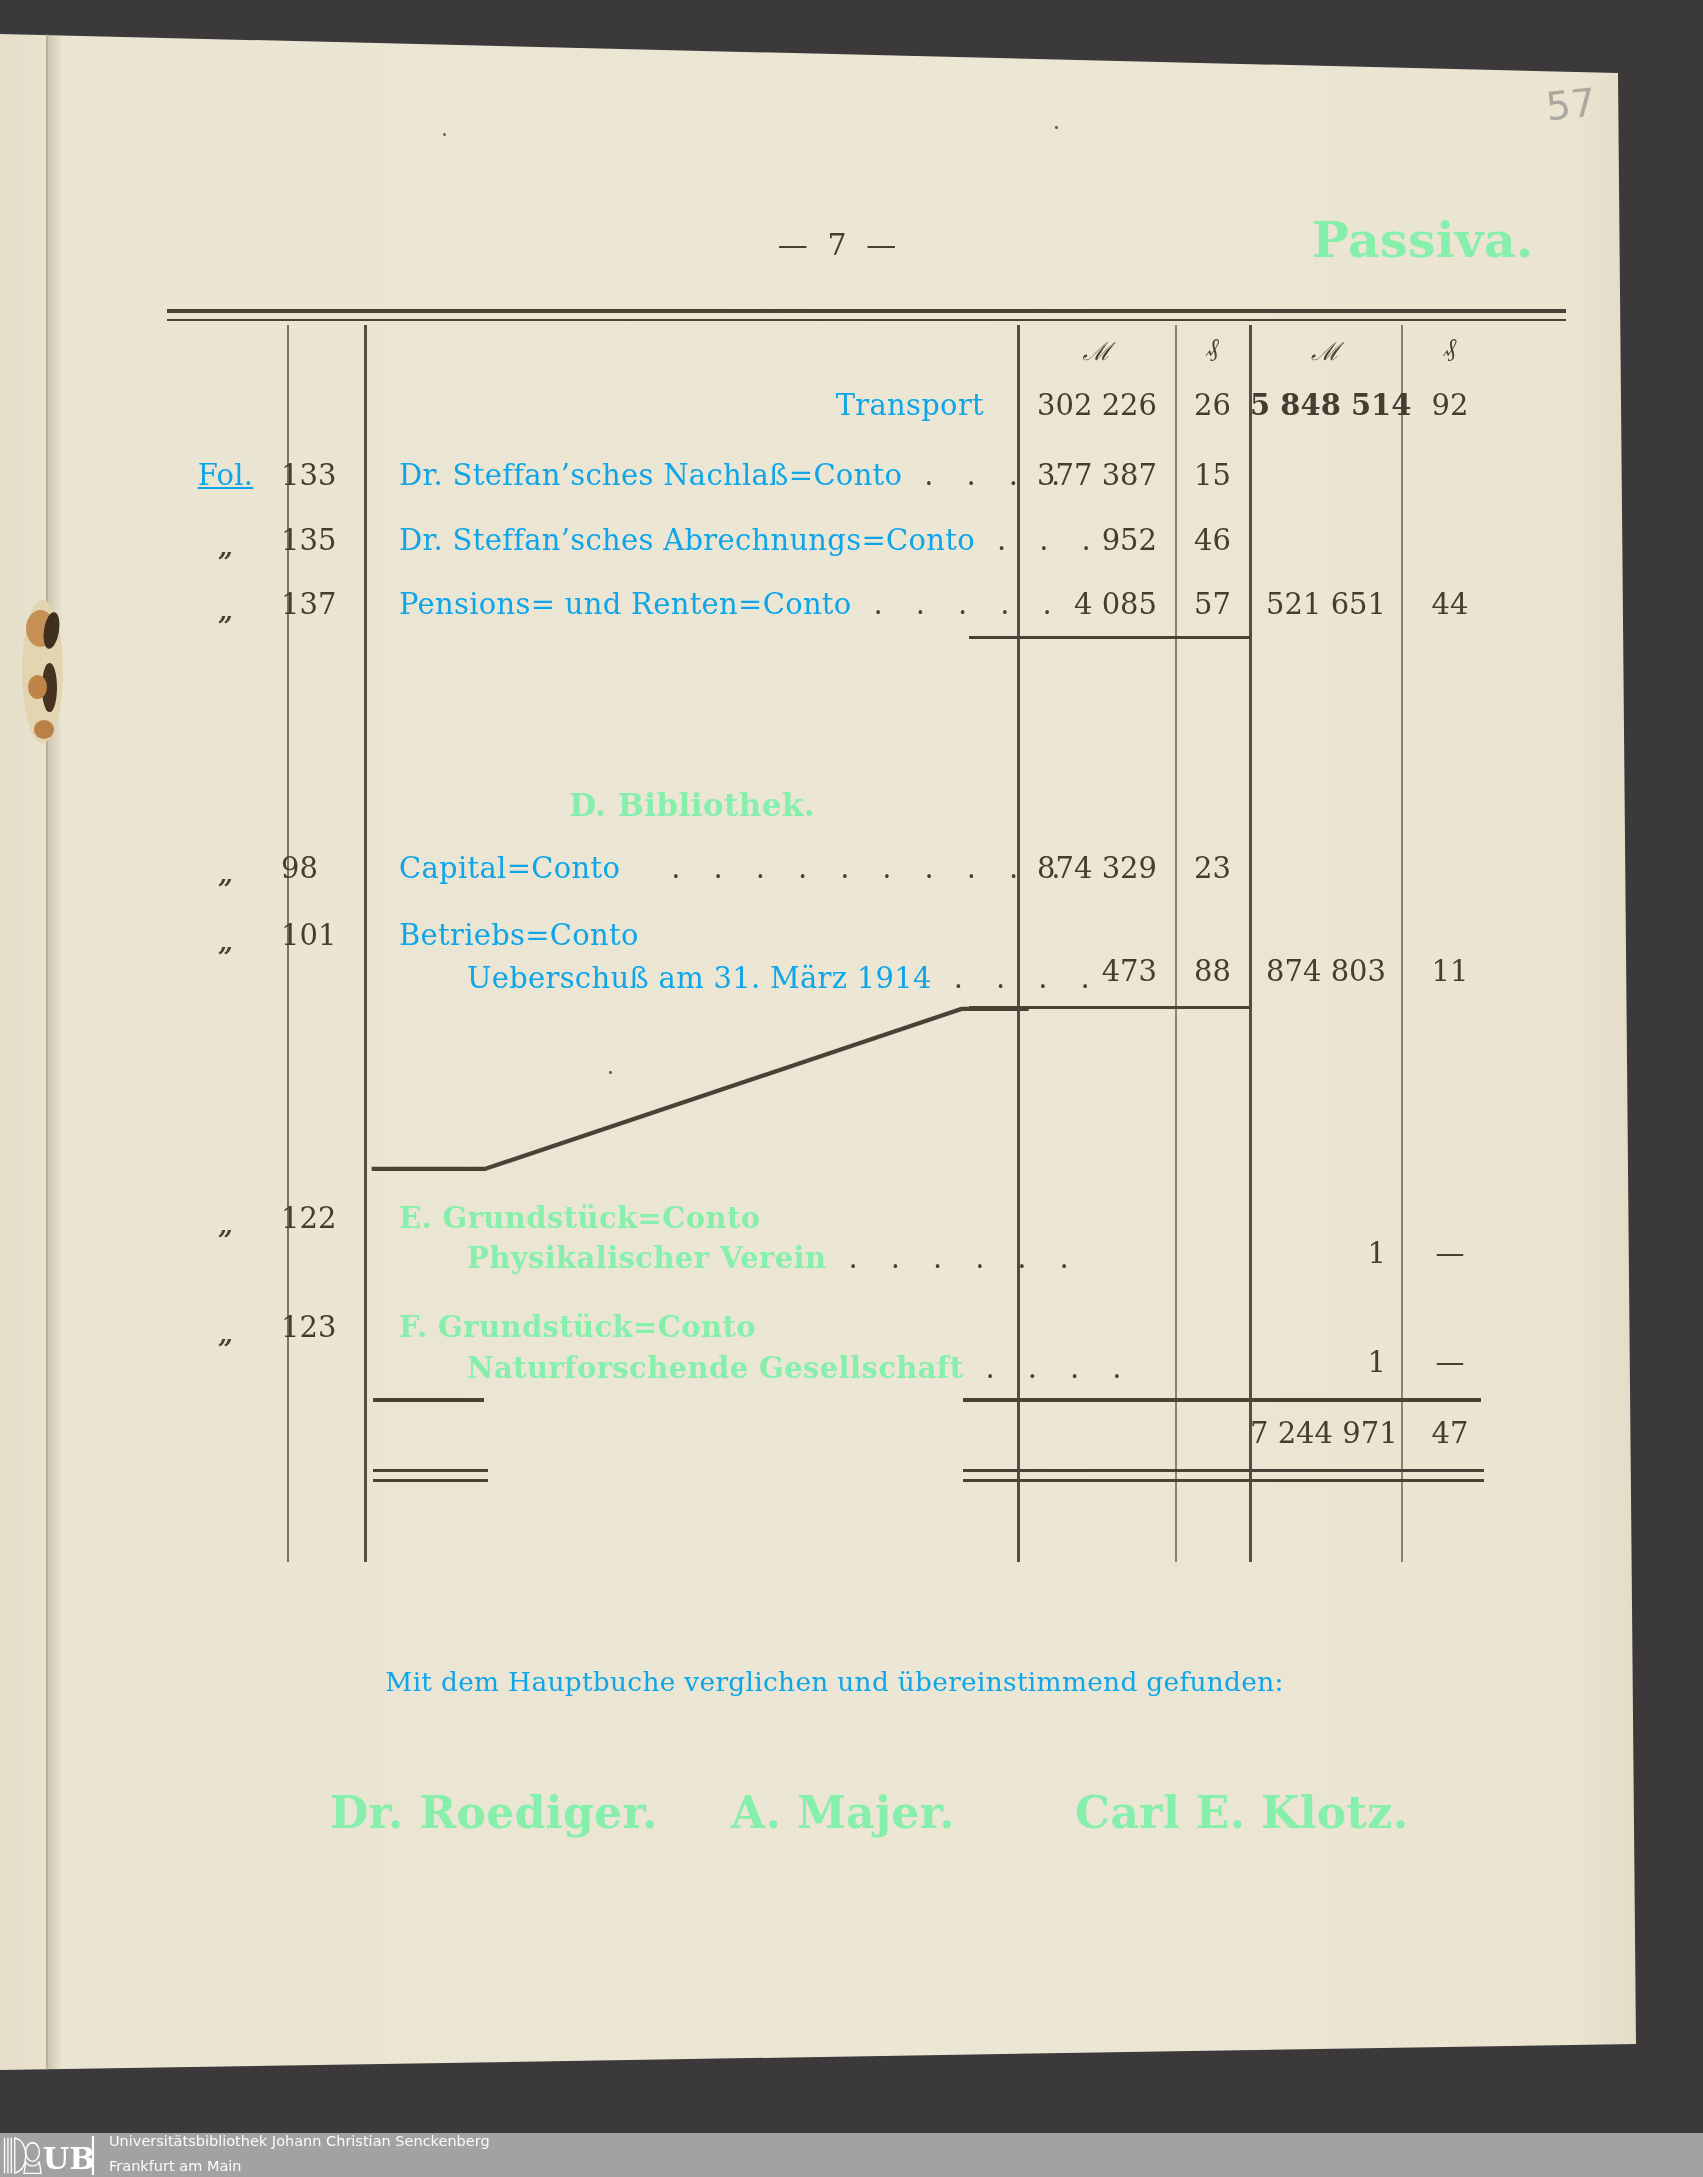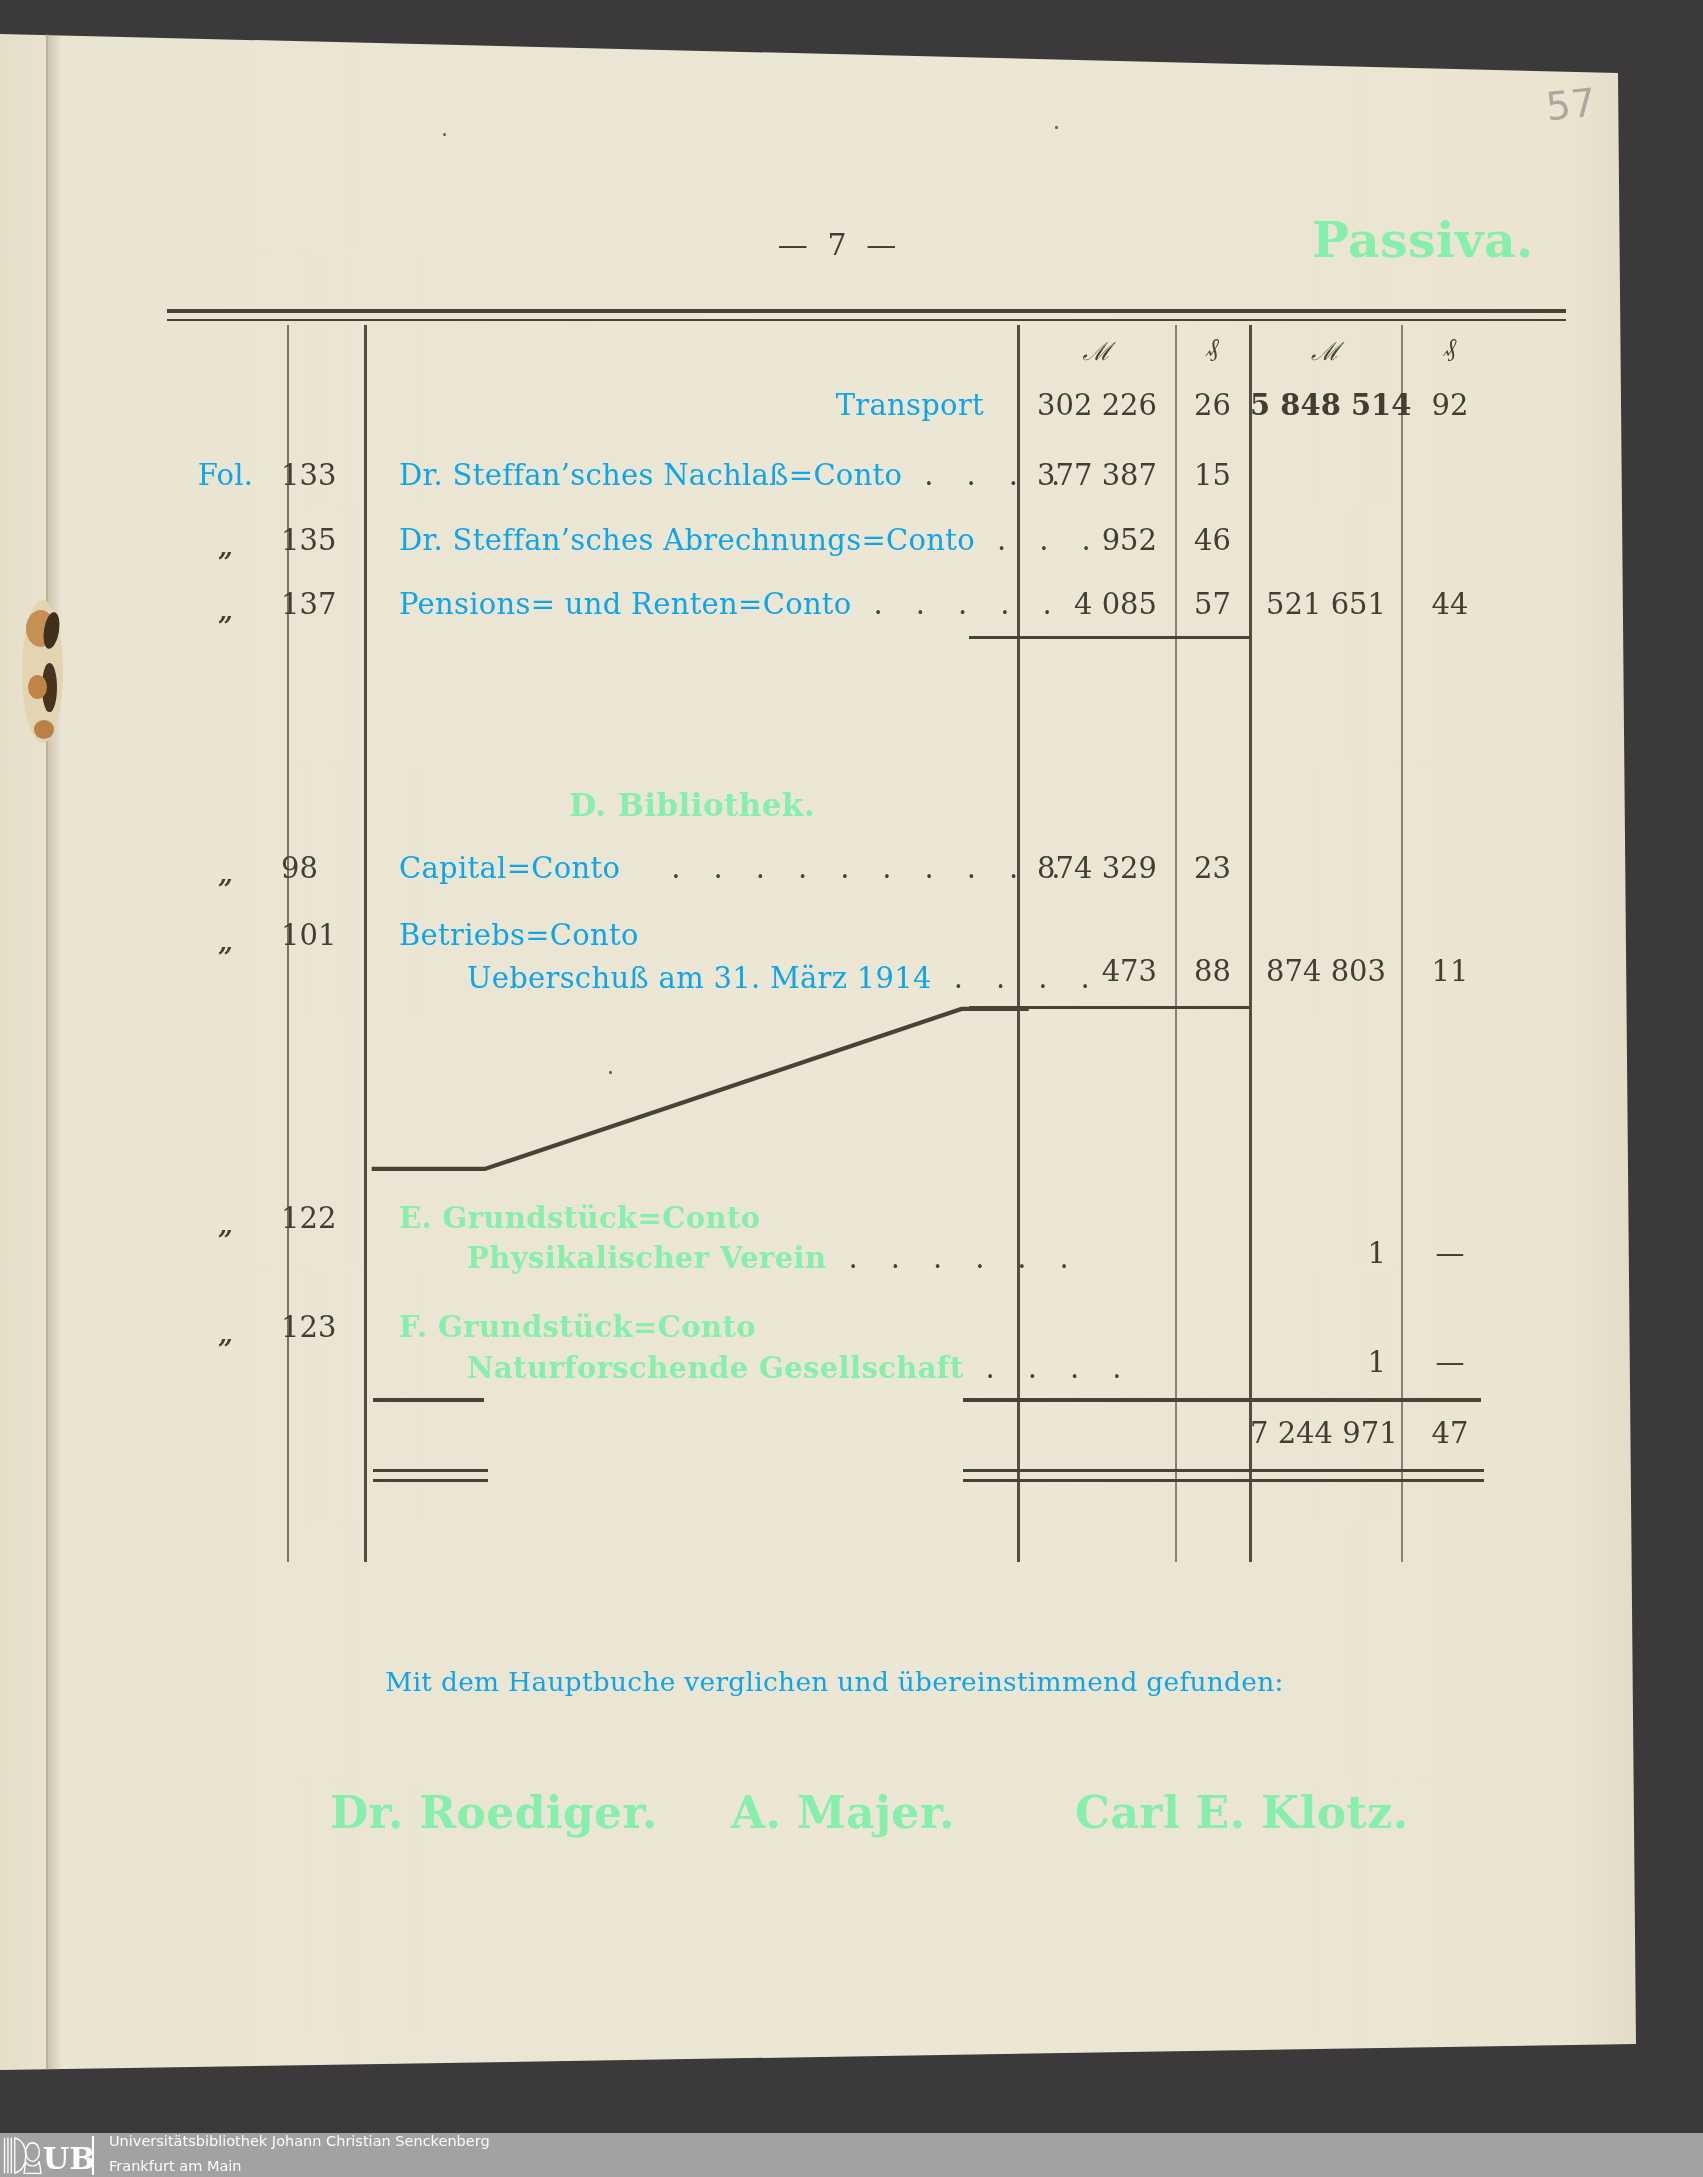--- a/index.html
+++ b/index.html
@@ -97,21 +97,21 @@
   <div class="t curh" style="left:1175px;top:333px;width:75px;text-align:center;">₰</div>
   <div class="t curh" style="left:1249px;top:333px;width:153px;text-align:center;">ℳ</div>
   <div class="t curh" style="left:1401px;top:333px;width:98px;text-align:center;">₰</div>
 
   <div class="t row frak-light" style="left:366px;top:391px;width:618px;text-align:right;">Transport</div>
   <div class="t row num cm1" style="top:391px;">302 226</div>
   <div class="t row num cpf1" style="top:391px;">26</div>
   <div class="t row num cm2" style="top:391px;font-weight:bold;">5 848 514</div>
   <div class="t row num cpf2" style="top:391px;">92</div>
 
-  <div class="t row frak-light cfol" style="top:461px;">Fol.</div>
+  <div class="t row frak-light cfol" style="top:461px;text-decoration:underline;">Fol.</div>
   <div class="t row num cno" style="top:461px;">133</div>
   <div class="t row" style="left:399px;top:461px;">
     <span class="frak-light">Dr. Steffan’sches Nachlaß=Conto</span><span class="dots">. . . .</span>
   </div>
   <div class="t row num cm1" style="top:461px;">377 387</div>
   <div class="t row num cpf1" style="top:461px;">15</div>
 
   <div class="t ditto cfol" style="top:532px;">„</div>
   <div class="t row num cno" style="top:526px;">135</div>
   <div class="t row" style="left:399px;top:526px;">

